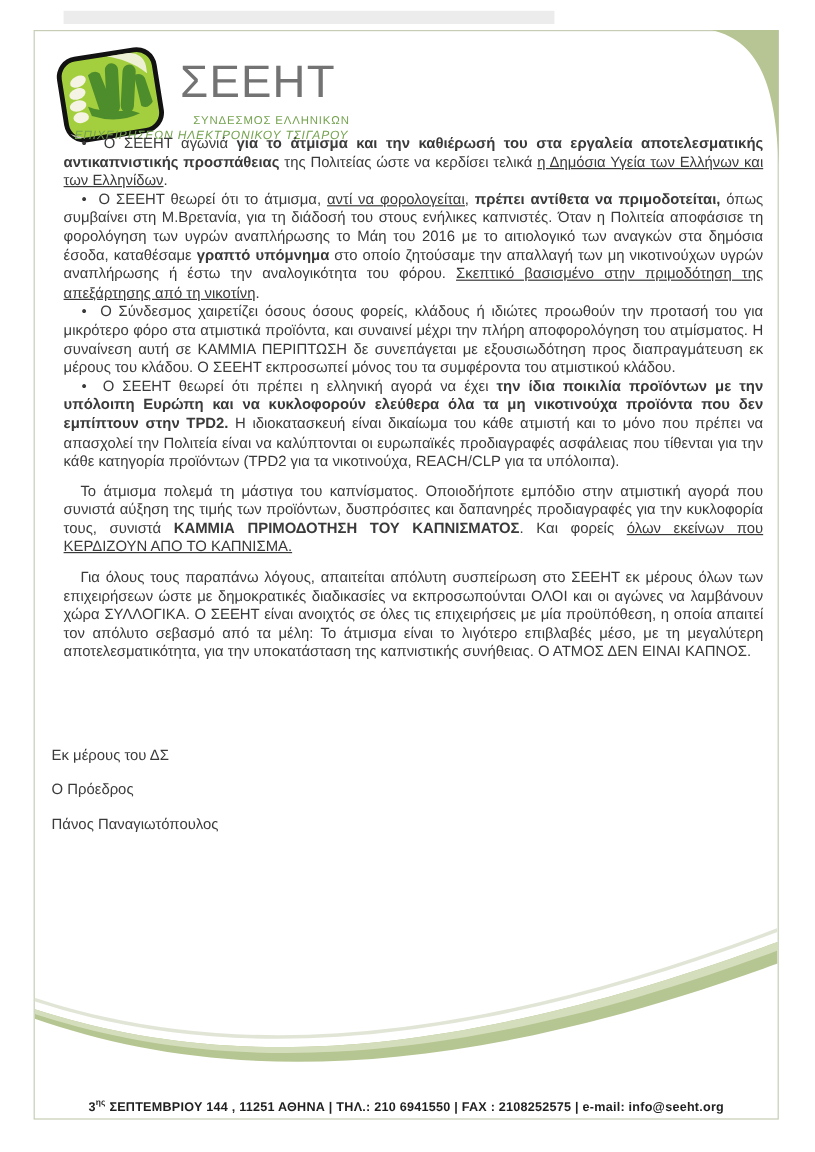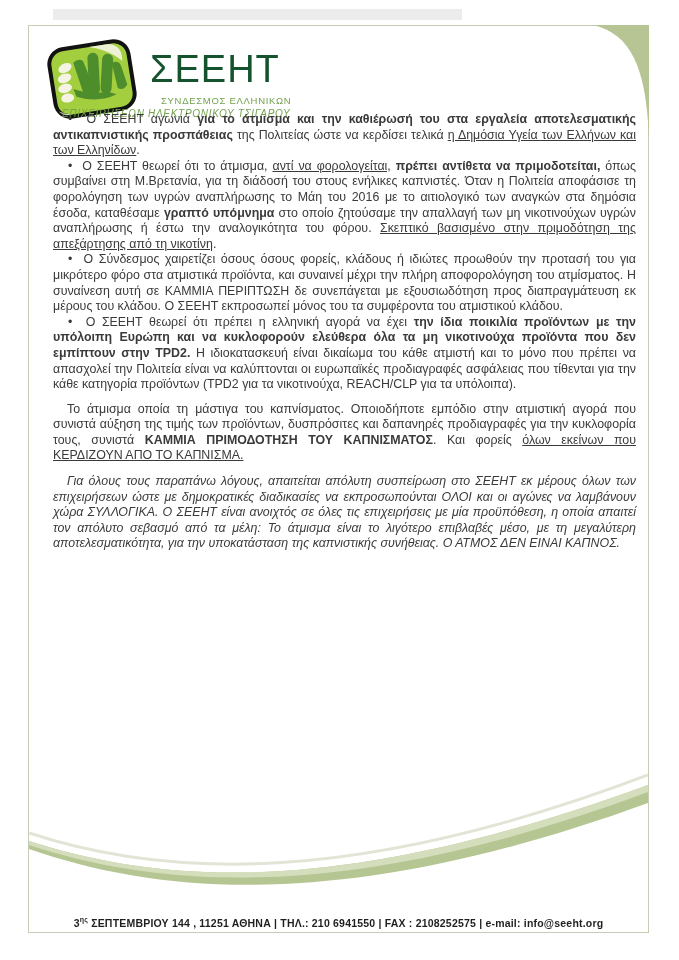--- a/index.html
+++ b/index.html
@@ -29,21 +29,21 @@
   .logo-sub2{position:absolute;left:62px;top:108px;font-size:10px;letter-spacing:0.7px;font-style:italic;}
   
   .body-text{
     position:absolute;left:53px;top:112px;width:583px;
     font-size:12.4px;line-height:15.6px;text-align:justify;color:#3a3a3a;
   }
   .body-text p{margin:0;}
   .body-text p.bullet{text-indent:15px;}
   .body-text p.para{text-indent:14px;}
   .body-text p.gap-sm{margin-top:9px;}
-  .body-text p.gap-md{margin-top:10px;font-style:italic;}
+  .body-text p.gap-md{margin-top:10px;}
   .b{font-weight:bold;}
   .u{text-decoration:underline;}
   .signature{
     position:absolute;left:43px;top:622px;font-size:12.4px;color:#3a3a3a;
   }
   .signature p{margin:0 0 15px 0;}
 </style>
 </head>
 <body>
 
@@ -83,28 +83,33 @@
         </g>
 
         <g fill="#f5f3e4">
           <ellipse cx="31" cy="26" rx="7" ry="4.5" transform="rotate(-18 31 26)"></ellipse>
           <ellipse cx="29" cy="36" rx="7" ry="4.5" transform="rotate(-12 29 36)"></ellipse>
           <ellipse cx="28" cy="46" rx="7" ry="4.5" transform="rotate(-6 28 46)"></ellipse>
           <ellipse cx="29" cy="56" rx="6.5" ry="4.5"></ellipse>
         </g>
       </g>
     </svg>
-    <div class="logo-acronym" style="color:#14532d">ΣΕΕΗΤ</div>
+    <div class="logo-acronym" style="color:#737373">ΣΕΕΗΤ</div>
     <div class="logo-sub1" style="color:#74a24e">ΣΥΝΔΕΣΜΟΣ ΕΛΛΗΝΙΚΩΝ</div>
     <div class="logo-sub2" style="color:#74a24e">ΕΠΙΧΕΙΡΗΣΕΩΝ ΗΛΕΚΤΡΟΝΙΚΟΥ ΤΣΙΓΑΡΟΥ</div>
   </header>
 
   <main class="body-text">
     <p class="bullet"><span>•&nbsp;&nbsp;</span><span>Ο ΣΕΕΗΤ αγωνιά </span><span class="b">για το άτμισμα και την καθιέρωσή του στα εργαλεία αποτελεσματικής αντικαπνιστικής προσπάθειας</span><span> της Πολιτείας ώστε να κερδίσει τελικά </span><span class="u">η Δημόσια Υγεία των Ελλήνων και των Ελληνίδων</span><span>.</span></p>
     <p class="bullet"><span>•&nbsp;&nbsp;</span><span>Ο ΣΕΕΗΤ θεωρεί ότι το άτμισμα, </span><span class="u">αντί να φορολογείται,</span><span> </span><span class="b">πρέπει αντίθετα να πριμοδοτείται,</span><span> όπως συμβαίνει στη Μ.Βρετανία, για τη διάδοσή του στους ενήλικες καπνιστές. Όταν η Πολιτεία αποφάσισε τη φορολόγηση των υγρών αναπλήρωσης το Μάη του 2016 με το αιτιολογικό των αναγκών στα δημόσια έσοδα, καταθέσαμε </span><span class="b">γραπτό υπόμνημα</span><span> στο οποίο ζητούσαμε την απαλλαγή των μη νικοτινούχων υγρών αναπλήρωσης ή έστω την αναλογικότητα του φόρου. </span><span class="u">Σκεπτικό βασισμένο στην πριμοδότηση της απεξάρτησης από τη νικοτίνη</span><span>.</span></p>
     <p class="bullet"><span>•&nbsp;&nbsp;</span><span>Ο Σύνδεσμος χαιρετίζει όσους όσους φορείς, κλάδους ή ιδιώτες προωθούν την προτασή του για μικρότερο φόρο στα ατμιστικά προϊόντα, και συναινεί μέχρι την πλήρη αποφορολόγηση του ατμίσματος. Η συναίνεση αυτή σε ΚΑΜΜΙΑ ΠΕΡΙΠΤΩΣΗ δε συνεπάγεται με εξουσιωδότηση προς διαπραγμάτευση εκ μέρους του κλάδου. Ο ΣΕΕΗΤ εκπροσωπεί μόνος του τα συμφέροντα του ατμιστικού κλάδου.</span></p>
     <p class="bullet"><span>•&nbsp;&nbsp;</span><span>Ο ΣΕΕΗΤ θεωρεί ότι πρέπει η ελληνική αγορά να έχει </span><span class="b">την ίδια ποικιλία προϊόντων με την υπόλοιπη Ευρώπη και να κυκλοφορούν ελεύθερα όλα τα μη νικοτινούχα προϊόντα που δεν εμπίπτουν στην TPD2.</span><span> Η ιδιοκατασκευή είναι δικαίωμα του κάθε ατμιστή και το μόνο που πρέπει να απασχολεί την Πολιτεία είναι να καλύπτονται οι ευρωπαϊκές προδιαγραφές ασφάλειας που τίθενται για την κάθε κατηγορία προϊόντων (TPD2 για τα νικοτινούχα, REACH/CLP για τα υπόλοιπα).</span></p>
-    <p class="para gap-sm"><span>Το άτμισμα οποία τη μάστιγα του καπνίσματος. Οποιοδήποτε εμπόδιο στην ατμιστική αγορά που συνιστά αύξηση της τιμής των προϊόντων, δυσπρόσιτες και δαπανηρές προδιαγραφές για την κυκλοφορία τους, συνιστά </span><span class="b">ΚΑΜΜΙΑ ΠΡΙΜΟΔΟΤΗΣΗ ΤΟΥ ΚΑΠΝΙΣΜΑΤΟΣ</span><span>. Και φορείς </span><span class="u">όλων εκείνων που ΚΕΡΔΙΖΟΥΝ ΑΠΟ ΤΟ ΚΑΠΝΙΣΜΑ.</span></p>
+    <p class="para gap-sm"><span>Το άτμισμα πολεμά τη μάστιγα του καπνίσματος. Οποιοδήποτε εμπόδιο στην ατμιστική αγορά που συνιστά αύξηση της τιμής των προϊόντων, δυσπρόσιτες και δαπανηρές προδιαγραφές για την κυκλοφορία τους, συνιστά </span><span class="b">ΚΑΜΜΙΑ ΠΡΙΜΟΔΟΤΗΣΗ ΤΟΥ ΚΑΠΝΙΣΜΑΤΟΣ</span><span>. Και φορείς </span><span class="u">όλων εκείνων που ΚΕΡΔΙΖΟΥΝ ΑΠΟ ΤΟ ΚΑΠΝΙΣΜΑ.</span></p>
     <p class="para gap-md"><span>Για όλους τους παραπάνω λόγους, απαιτείται απόλυτη συσπείρωση στο ΣΕΕΗΤ εκ μέρους όλων των επιχειρήσεων ώστε με δημοκρατικές διαδικασίες να εκπροσωπούνται ΟΛΟΙ και οι αγώνες να λαμβάνουν χώρα ΣΥΛΛΟΓΙΚΑ. Ο ΣΕΕΗΤ είναι ανοιχτός σε όλες τις επιχειρήσεις με μία προϋπόθεση, η οποία απαιτεί τον απόλυτο σεβασμό από τα μέλη: Το άτμισμα είναι το λιγότερο επιβλαβές μέσο, με τη μεγαλύτερη αποτελεσματικότητα, για την υποκατάσταση της καπνιστικής συνήθειας. Ο ΑΤΜΟΣ ΔΕΝ ΕΙΝΑΙ ΚΑΠΝΟΣ.</span></p>
   </main>
 
+  <div class="signature">
+    <p>Εκ μέρους του ΔΣ</p>
+    <p>Ο Πρόεδρος</p>
+    <p>Πάνος Παναγιωτόπουλος</p>
+  </div>
 
 </div>
 
 </body></html>

